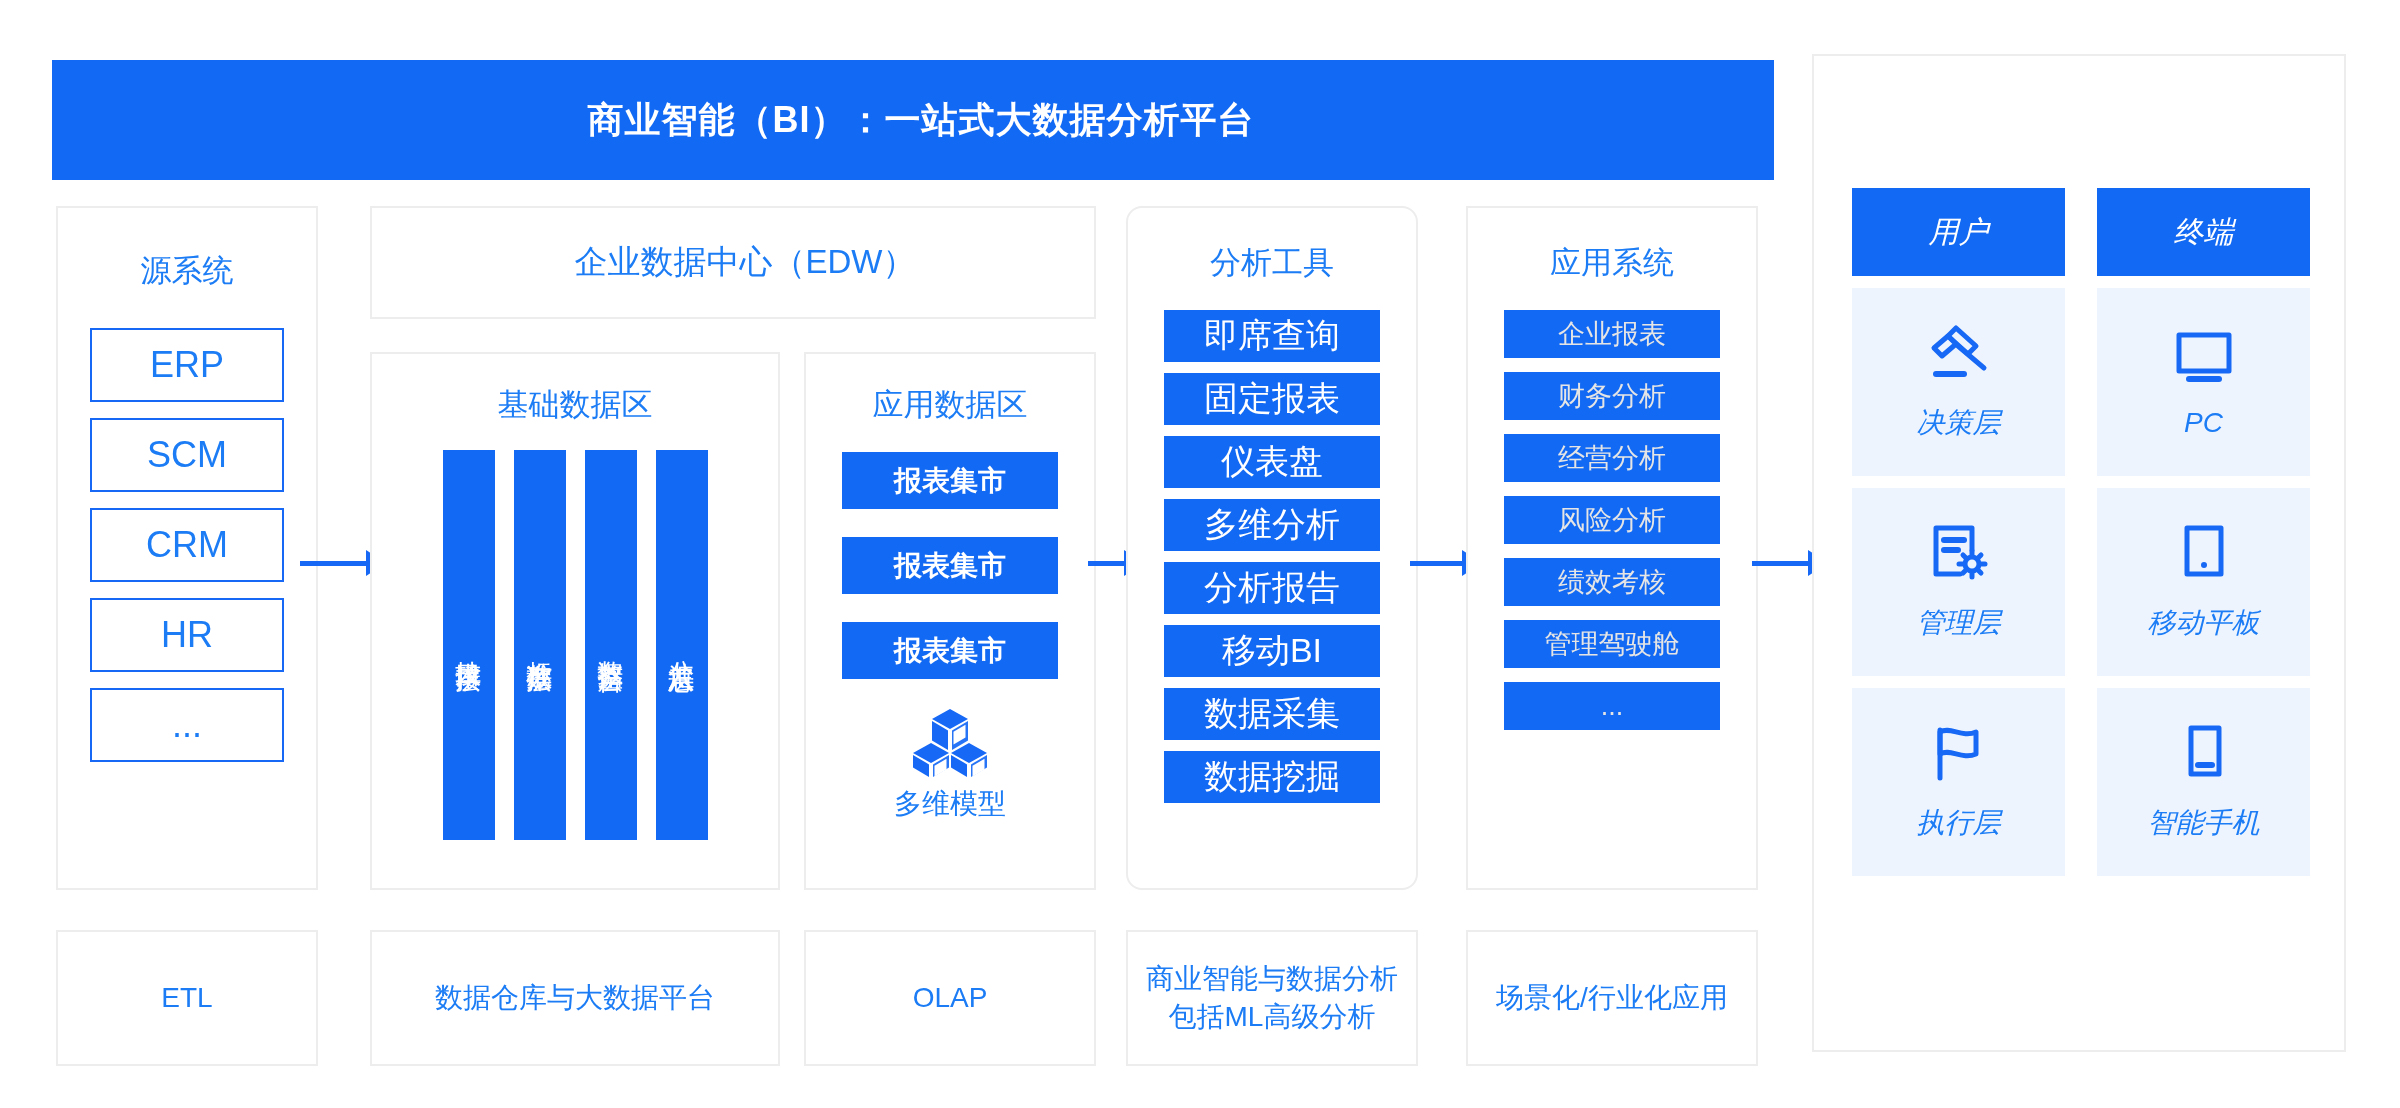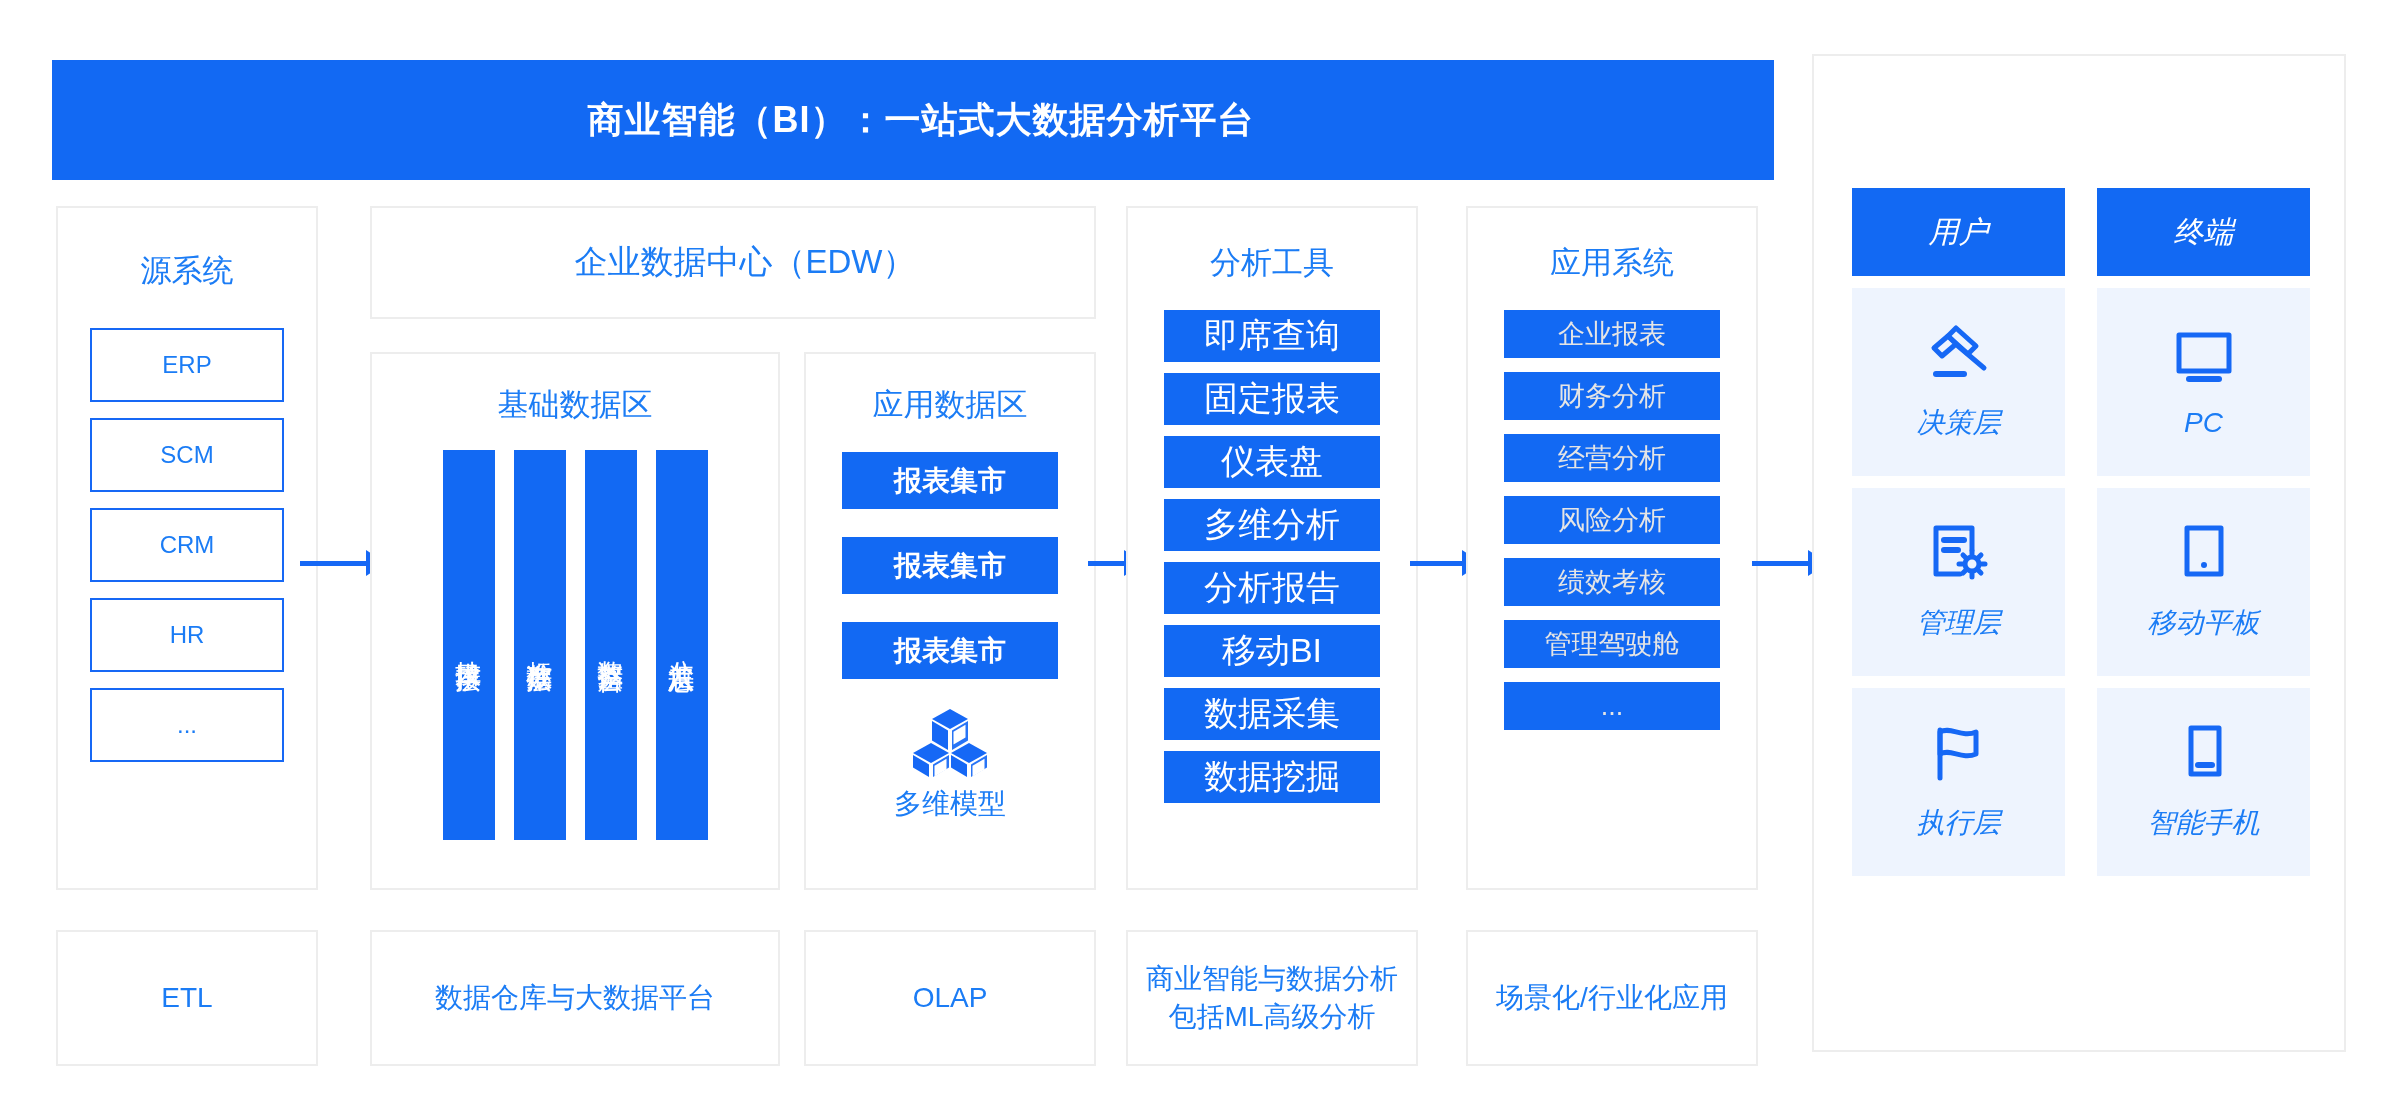--- a/index.html
+++ b/index.html
@@ -70,21 +70,21 @@
     gap: 16px;
   }
   .src-item {
     border: 2px solid #1668f5;
     background: #ffffff;
     color: #1b7cf5;
     height: 74px;
     display: flex;
     align-items: center;
     justify-content: center;
-    font-size: 24px;
+    font-size: 36px;
     box-sizing: border-box;
   }
 
   
   #edw-header {
     left: 370px;
     top: 206px;
     width: 726px;
     height: 113px;
     display: flex;
@@ -155,20 +155,21 @@
     color: #1b7cf5;
     font-size: 28px;
   }
 
   
   #tools-panel {
     left: 1126px;
     top: 206px;
     width: 292px;
     height: 684px;
+    border-radius: 16px;
   }
   #tools-panel .panel-title { margin-top: 34px; }
   .tool-list {
     margin: 26px 36px 0 36px;
     display: flex;
     flex-direction: column;
     gap: 11px;
   }
   .tool-item {
     background: #1269f3;

